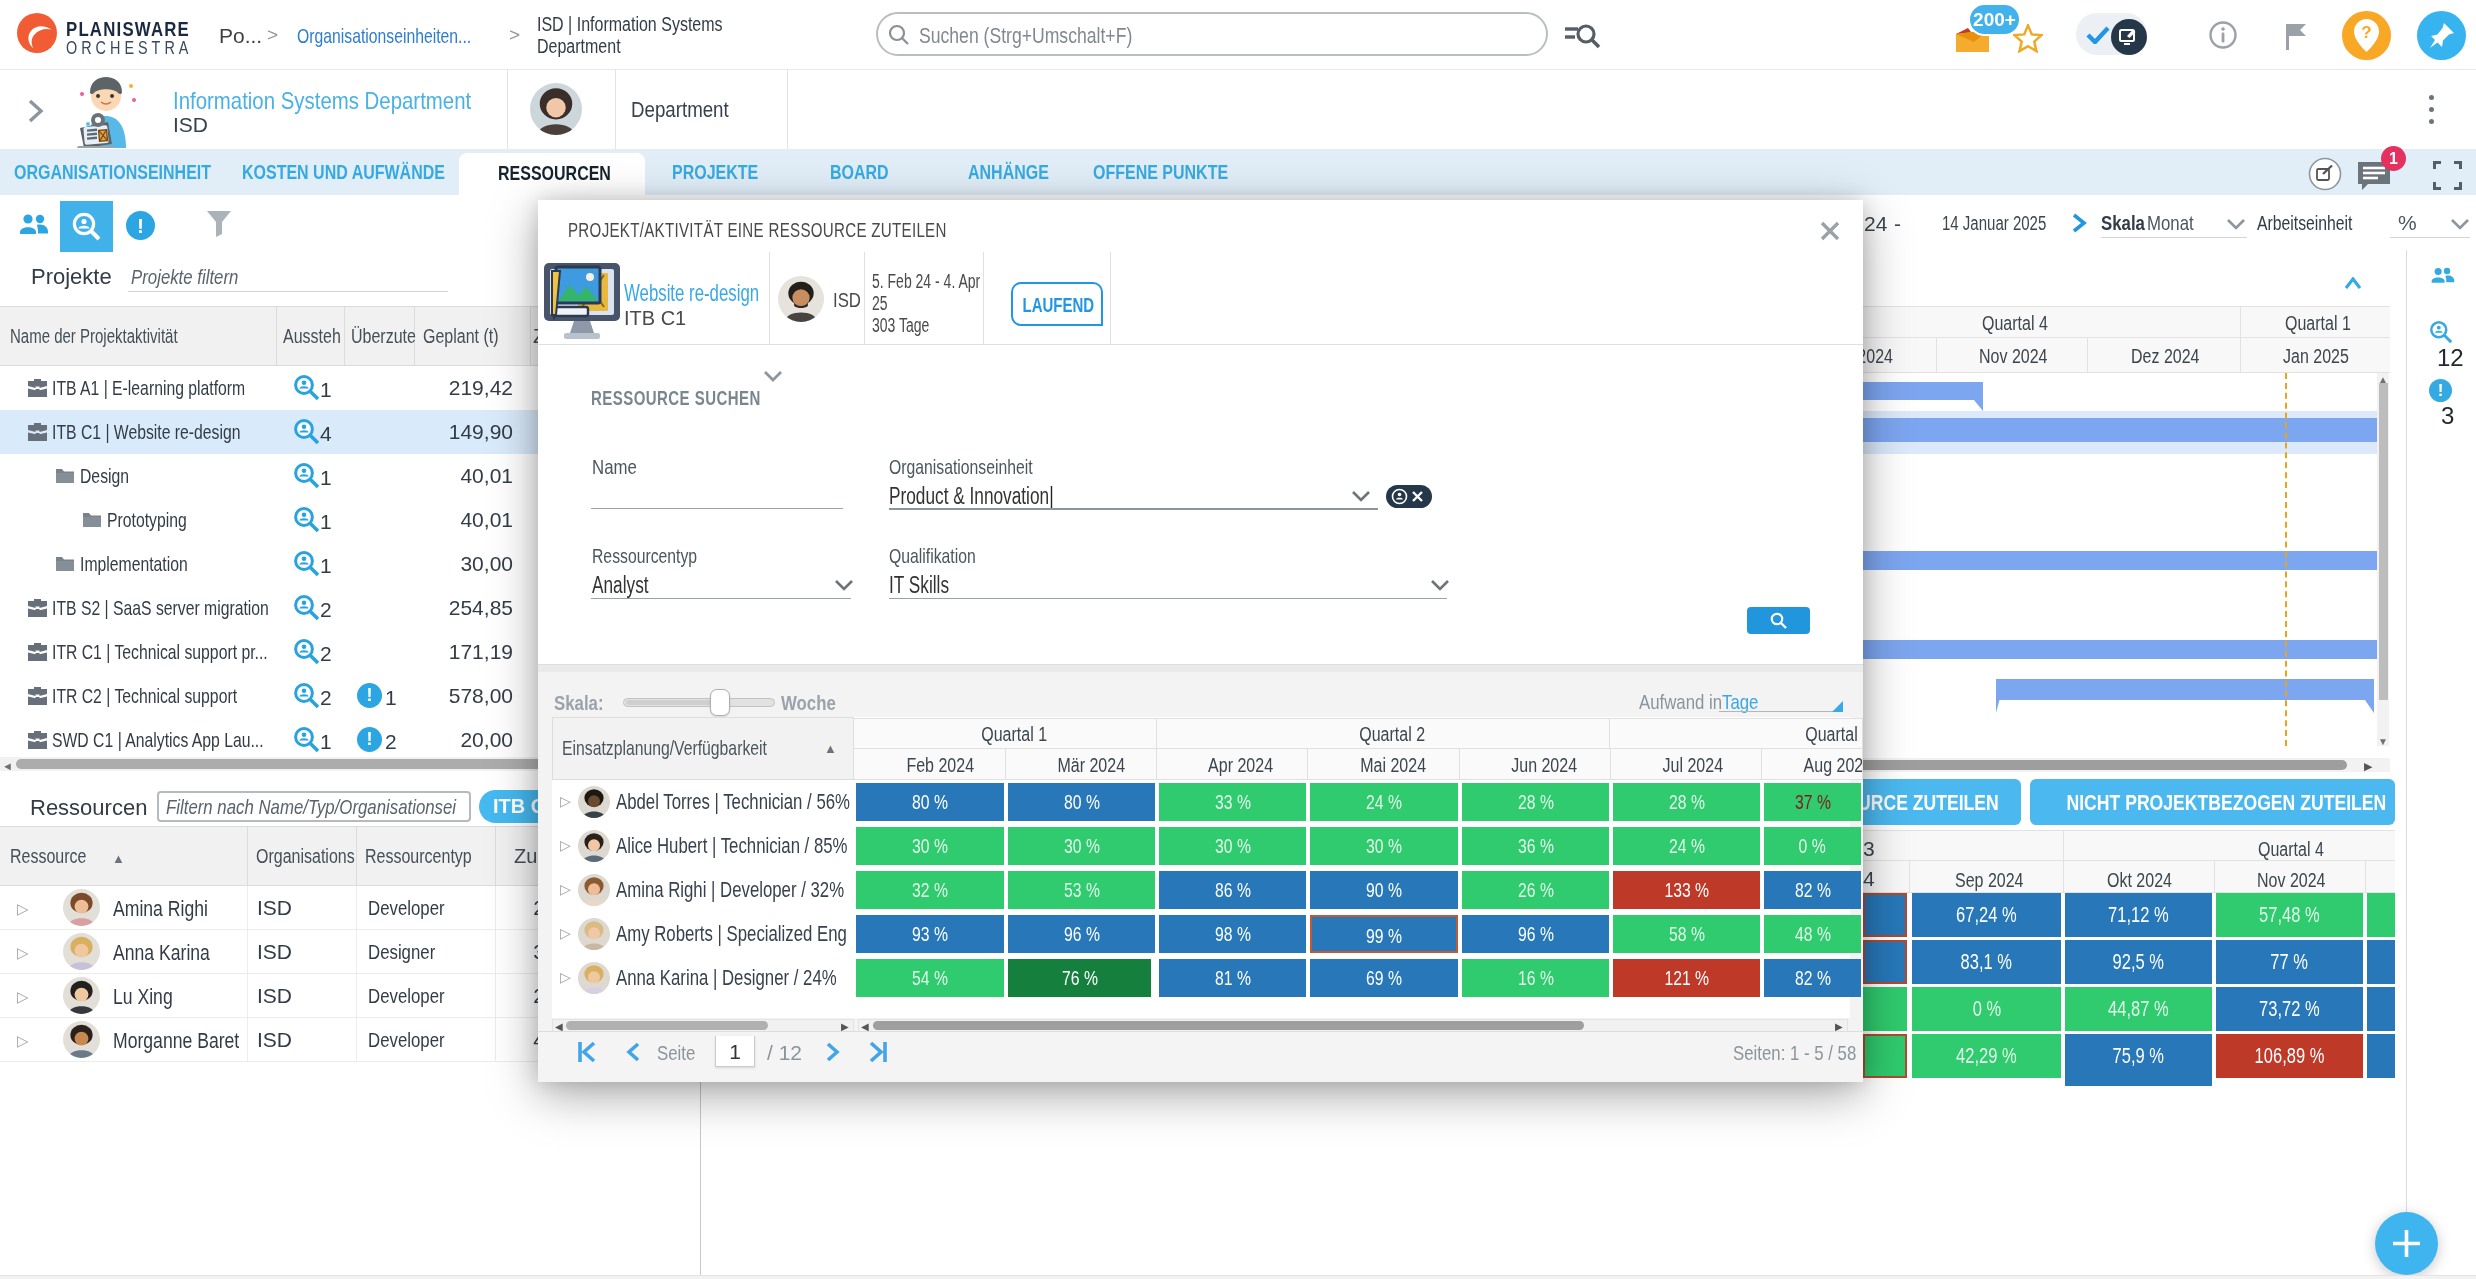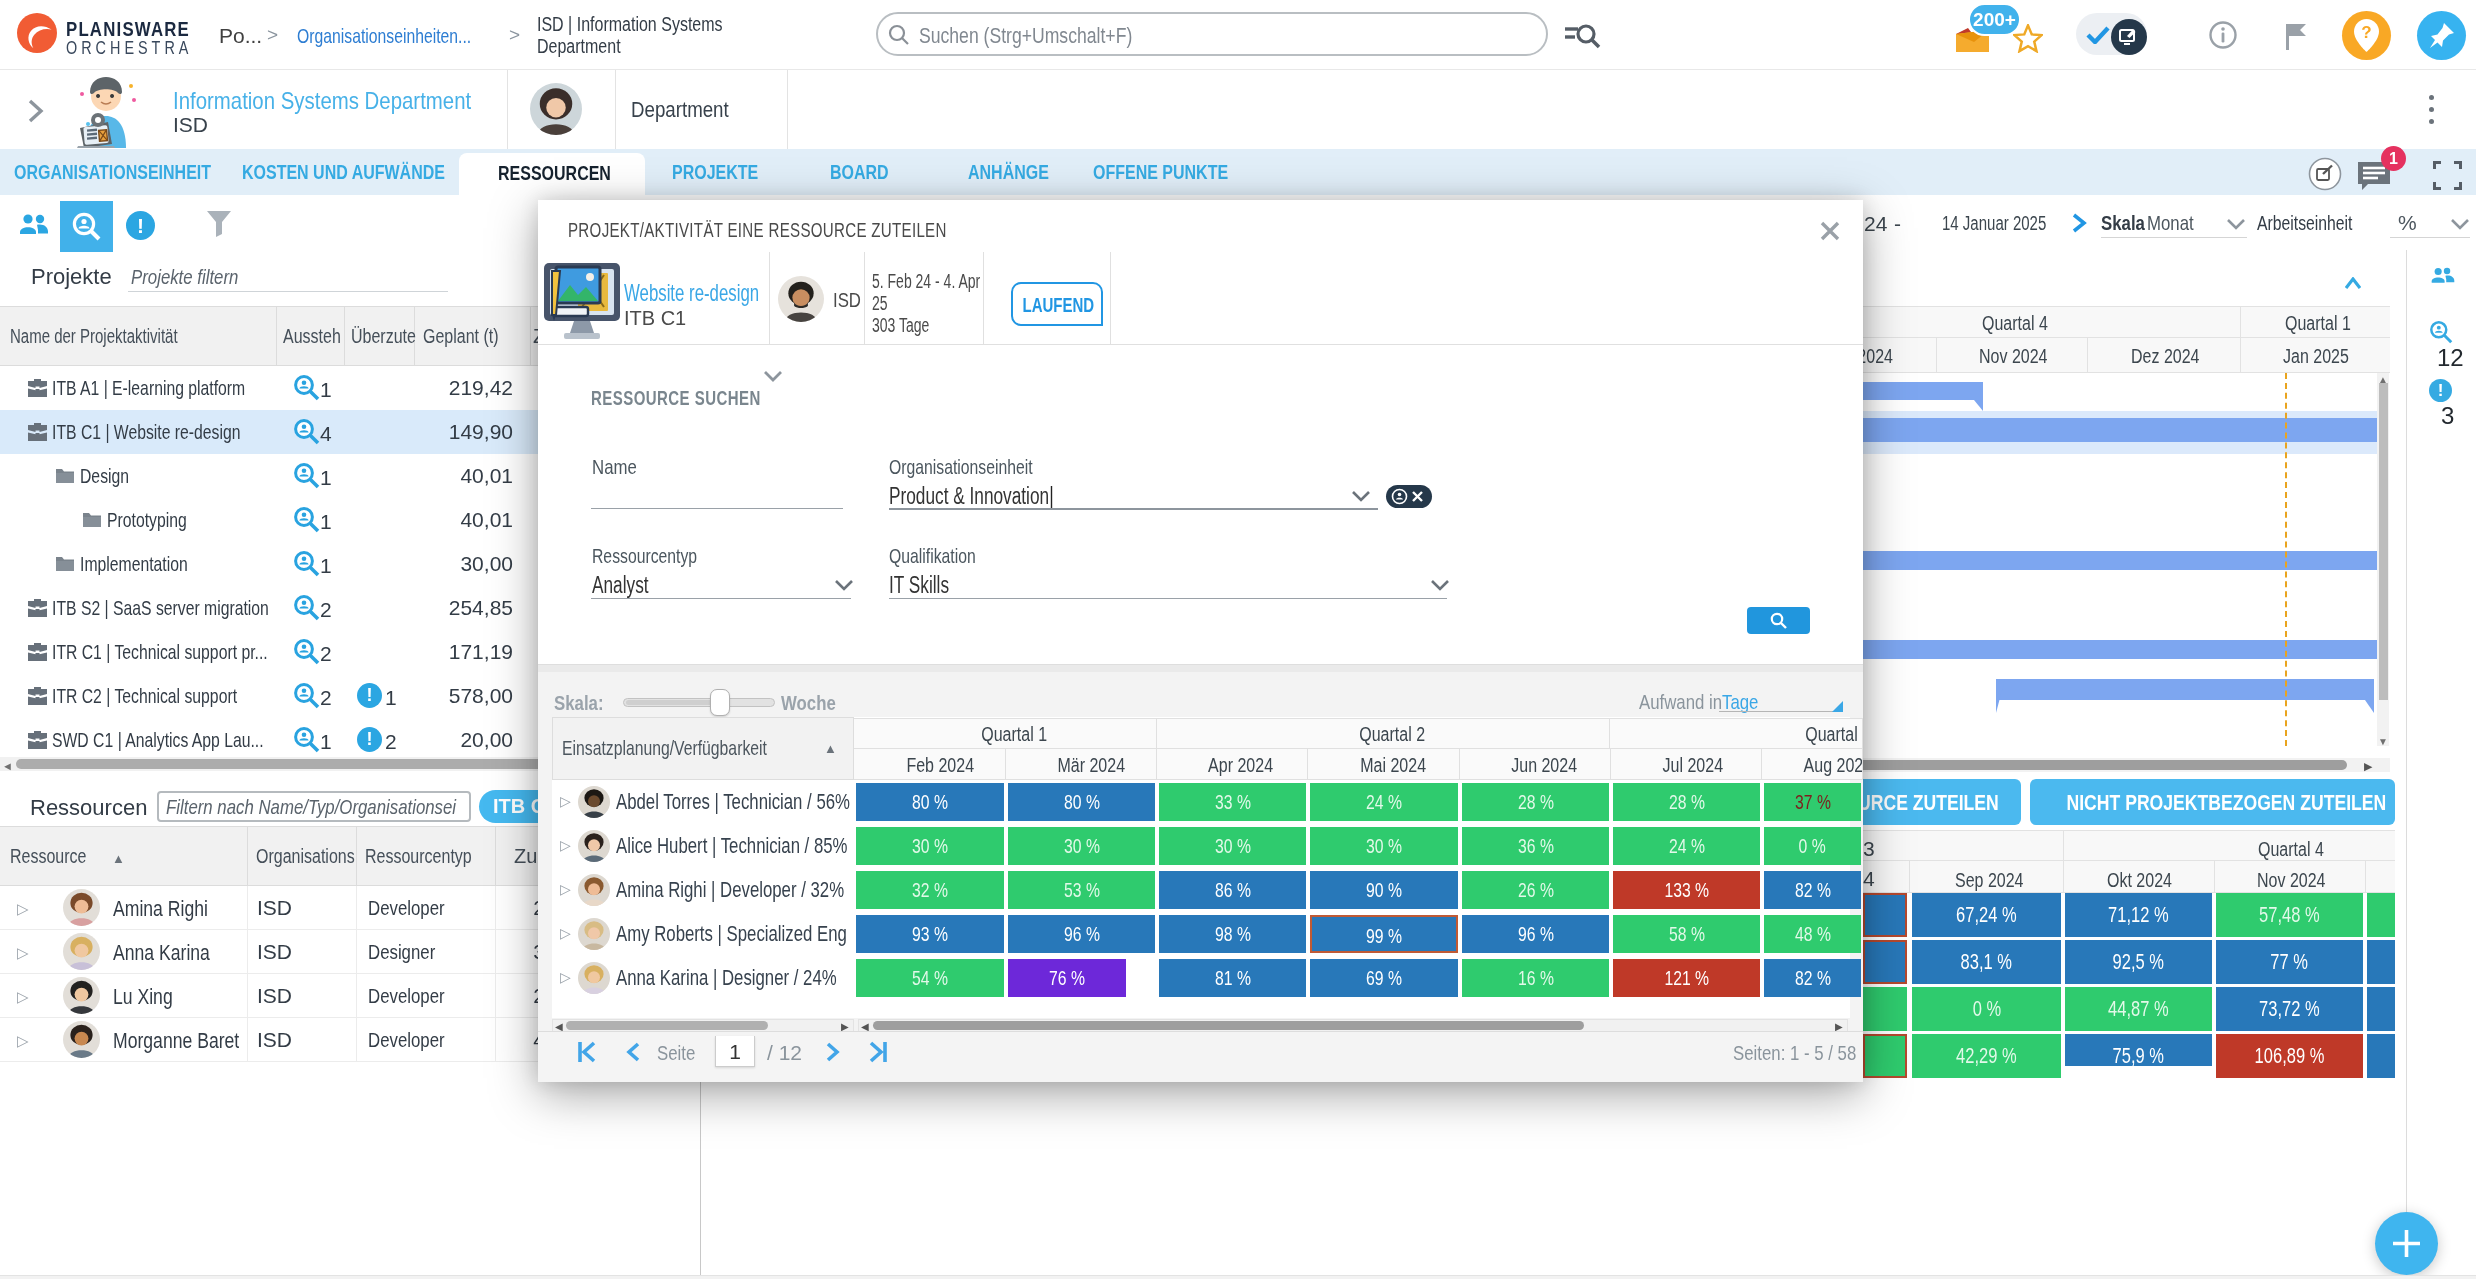--- a/index.html
+++ b/index.html
@@ -575,21 +575,21 @@
       <div class="abs" style="left:2065px;top:940px;width:147px;height:44px;background:#2878b9;color:#fff;font-size:22px;line-height:44px;text-align:center;overflow:hidden;"><span class="c75" style="display:inline-block;">92,5 %</span></div>
       <div class="abs" style="left:2216px;top:940px;width:147px;height:44px;background:#2878b9;color:#fff;font-size:22px;line-height:44px;text-align:center;overflow:hidden;"><span class="c75" style="display:inline-block;">77 %</span></div>
       <div class="abs" style="left:2367px;top:940px;width:28px;height:44px;background:#2878b9;color:#fff;font-size:22px;line-height:44px;text-align:center;overflow:hidden;"><span class="c75" style="display:inline-block;"></span></div>
       <div class="abs" style="left:1863px;top:987px;width:44px;height:44px;background:#2fcb6e;color:#e2f9e9;font-size:22px;line-height:44px;text-align:center;overflow:hidden;"><span class="c75" style="display:inline-block;"></span></div>
       <div class="abs" style="left:1912px;top:987px;width:149px;height:44px;background:#2fcb6e;color:#e2f9e9;font-size:22px;line-height:44px;text-align:center;overflow:hidden;"><span class="c75" style="display:inline-block;">0 %</span></div>
       <div class="abs" style="left:2065px;top:987px;width:147px;height:44px;background:#2fcb6e;color:#e2f9e9;font-size:22px;line-height:44px;text-align:center;overflow:hidden;"><span class="c75" style="display:inline-block;">44,87 %</span></div>
       <div class="abs" style="left:2216px;top:987px;width:147px;height:44px;background:#2878b9;color:#fff;font-size:22px;line-height:44px;text-align:center;overflow:hidden;"><span class="c75" style="display:inline-block;">73,72 %</span></div>
       <div class="abs" style="left:2367px;top:987px;width:28px;height:44px;background:#2878b9;color:#fff;font-size:22px;line-height:44px;text-align:center;overflow:hidden;"><span class="c75" style="display:inline-block;"></span></div>
       <div class="abs" style="left:1863px;top:1034px;width:44px;height:44px;background:#2fcb6e;border:2px solid #b5492f;color:#e2f9e9;font-size:22px;line-height:44px;text-align:center;overflow:hidden;"><span class="c75" style="display:inline-block;"></span></div>
       <div class="abs" style="left:1912px;top:1034px;width:149px;height:44px;background:#2fcb6e;color:#e2f9e9;font-size:22px;line-height:44px;text-align:center;overflow:hidden;"><span class="c75" style="display:inline-block;">42,29 %</span></div>
-      <div class="abs" style="left:2065px;top:1034px;width:147px;height:32px;background:#2878b9;color:#fff;font-size:22px;line-height:44px;text-align:center;overflow:hidden;"><span class="c75" style="display:inline-block;">75,9 %</span></div>
+      <div class="abs" style="left:2065px;top:1034px;width:147px;height:52px;background:#2878b9;color:#fff;font-size:22px;line-height:44px;text-align:center;overflow:hidden;"><span class="c75" style="display:inline-block;">75,9 %</span></div>
       <div class="abs" style="left:2216px;top:1034px;width:147px;height:44px;background:#bf3928;color:#fff;font-size:22px;line-height:44px;text-align:center;overflow:hidden;"><span class="c75" style="display:inline-block;">106,89 %</span></div>
       <div class="abs" style="left:2367px;top:1034px;width:28px;height:44px;background:#2878b9;color:#fff;font-size:22px;line-height:44px;text-align:center;overflow:hidden;"><span class="c75" style="display:inline-block;"></span></div>
     </div>
 
   <div class="abs" id="rail" style="left:2406px;top:250px;width:1px;height:1029px;background:#dcdcdc;"></div>
   <svg class="abs" style="left:2430px;top:265px;" width="26" height="21" viewBox="0 0 32 26">
     <g fill="#35aae2">
       <circle cx="10" cy="8" r="4.4"></circle>
         <path d="M2 20 C2 14 18 14 18 20 L18 22 L2 22 Z"></path>
       <circle cx="21" cy="7.5" r="4"></circle>
@@ -849,21 +849,21 @@
             <g clip-path="url(#mav5)">
               <rect width="40" height="40" fill="#ddd8d0"></rect>
               <ellipse cx="20" cy="15" rx="12" ry="11" fill="#d8b060"></ellipse>
               <circle cx="20" cy="19" r="7.5" fill="#f0c8a0"></circle>
               <path d="M6 40 C6 29 34 29 34 40 Z" fill="#d8d0e0"></path>
             </g>
           </svg>
         </div>
         <div class="abs" style="left:78px;top:766px;width:238px;overflow:hidden;"><span class="x78" style="display:inline-block;transform:scaleX(0.78);transform-origin:0 50%;white-space:nowrap;font-size:21.5px;color:#37424e;">Anna Karina | Designer / 24%</span></div>
         <div class="abs" style="left:318px;top:759px;width:148px;height:38px;background:#2fcb6e;color:#e2f9e9;font-size:21px;line-height:38px;text-align:center;"><span class="c75" style="display:inline-block;">54 %</span></div>
-        <div class="abs" style="left:470px;top:759px;width:118px;height:38px;background:#6d28d9;color:#fff;font-size:21px;line-height:38px;text-align:center;"><span class="c75" style="display:inline-block;">76 %</span></div>
+        <div class="abs" style="left:470px;top:759px;width:143px;height:38px;background:#15803d;color:#fff;font-size:21px;line-height:38px;text-align:center;"><span class="c75" style="display:inline-block;">76 %</span></div>
         <div class="abs" style="left:621px;top:759px;width:147px;height:38px;background:#2878b9;color:#fff;font-size:21px;line-height:38px;text-align:center;"><span class="c75" style="display:inline-block;">81 %</span></div>
         <div class="abs" style="left:772px;top:759px;width:148px;height:38px;background:#2878b9;color:#fff;font-size:21px;line-height:38px;text-align:center;"><span class="c75" style="display:inline-block;">69 %</span></div>
         <div class="abs" style="left:924px;top:759px;width:147px;height:38px;background:#2fcb6e;color:#e2f9e9;font-size:21px;line-height:38px;text-align:center;"><span class="c75" style="display:inline-block;">16 %</span></div>
         <div class="abs" style="left:1075px;top:759px;width:147px;height:38px;background:#bf3928;color:#fff;font-size:21px;line-height:38px;text-align:center;"><span class="c75" style="display:inline-block;">121 %</span></div>
         <div class="abs" style="left:1226px;top:759px;width:97px;height:38px;background:#2878b9;color:#fff;font-size:21px;line-height:38px;text-align:center;"><span class="c75" style="display:inline-block;">82 %</span></div>
         <div class="abs" style="left:14px;top:819px;width:302px;height:13px;background:#f1f1f1;border:1px solid #e3e3e3;"></div>
         <div class="abs" style="left:17px;top:821px;font-size:10px;color:#555;">◀</div>
         <div class="abs" style="left:28px;top:821px;width:202px;height:9px;border-radius:5px;background:#b0b0b0;"></div>
         <div class="abs" style="left:303px;top:821px;font-size:10px;color:#555;">▶</div>
         <div class="abs" style="left:320px;top:819px;width:990px;height:13px;background:#f1f1f1;border:1px solid #e3e3e3;"></div>

